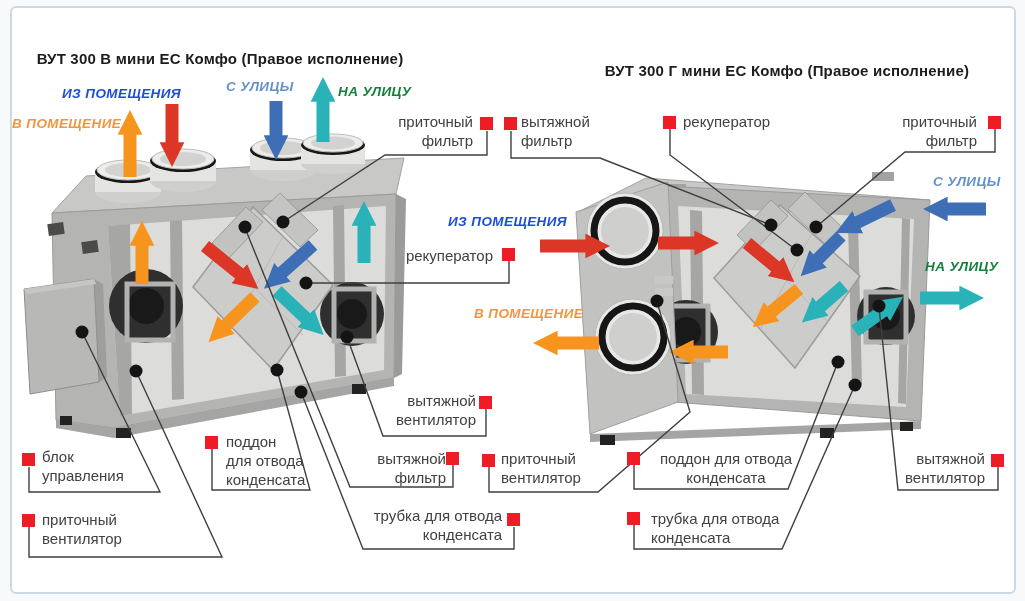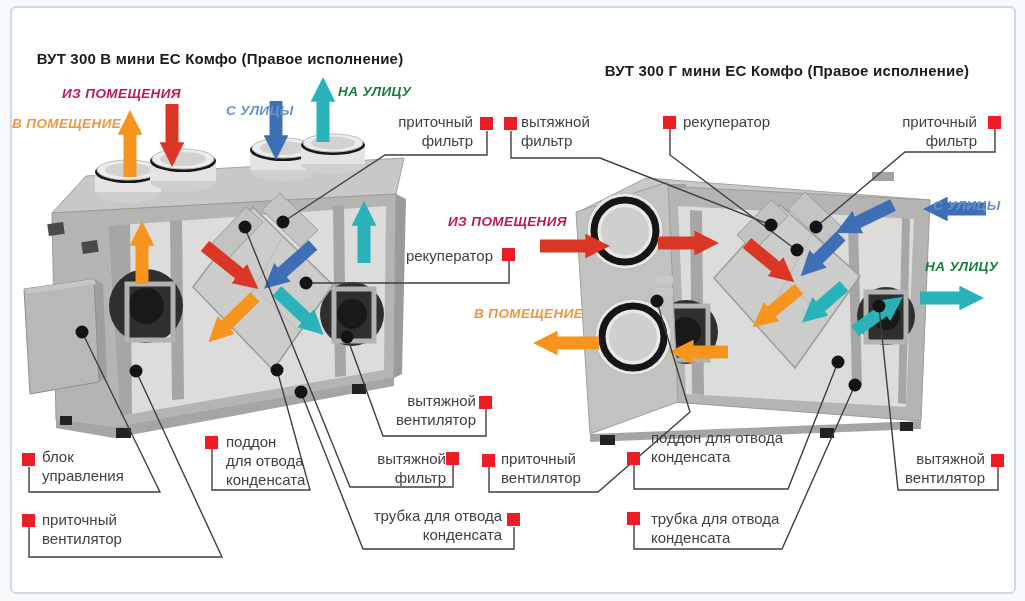--- a/index.html
+++ b/index.html
@@ -9,21 +9,21 @@
          background:#ffffff;border:2px solid #ccd9e3;border-radius:6px;}
   svg.canvas{position:absolute;left:0;top:0;z-index:1;}
   .title{position:absolute;z-index:3;font-weight:bold;font-size:15px;color:#1c1c1c;
          text-align:center;letter-spacing:.2px;margin-top:28px;}
   .callout{position:absolute;z-index:3;font-size:15px;line-height:1.27;color:#414042;
            white-space:pre-line;}
   .ra{text-align:right;}
   .sq{position:absolute;z-index:3;width:13px;height:13px;background:#ee1c24;}
   .flow{position:absolute;z-index:3;font-style:italic;font-weight:bold;
         font-size:13.5px;letter-spacing:.4px;white-space:nowrap;}
-  .f-red{color:#be185d;} .f-orange{color:#f2953f;} .f-blue{color:#6391cc;margin-top:24px;} .f-teal{color:#15803d;}
+  .f-red{color:#1d4ed8;} .f-orange{color:#f2953f;} .f-blue{color:#6391cc;} .f-teal{color:#15803d;}
   .ar{stroke-width:13;fill:none;stroke-linecap:butt;}
   .lead{stroke:#3f3f3f;stroke-width:1.4;fill:none;}
   .dot{fill:#141414;}
 </style>
 </head>
 <body>
 
 <div class="frame"></div>
 
 <svg class="canvas" width="1025" height="601" viewBox="0 0 1025 601">
@@ -271,21 +271,21 @@
 <span class="sq" style="left:663px;top:116px;"></span>
 
 <div class="callout ra" style="left:887px;top:112px;width:90px;">приточный
 фильтр</div>
 <span class="sq" style="left:988px;top:116px;"></span>
 
 <div class="callout" style="left:501px;top:449px;width:110px;">приточный
 вентилятор</div>
 <span class="sq" style="left:482px;top:454px;"></span>
 
-<div class="callout" style="left:651px;top:428px;width:150px;">поддон для отвода
+<div class="callout" style="left:651px;top:449px;width:150px;text-align:center;">поддон для отвода
 конденсата</div>
 <span class="sq" style="left:627px;top:452px;"></span>
 
 <div class="callout" style="left:651px;top:509px;width:150px;">трубка для отвода
 конденсата</div>
 <span class="sq" style="left:627px;top:512px;"></span>
 
 <div class="callout ra" style="left:880px;top:449px;width:105px;">вытяжной
 вентилятор</div>
 <span class="sq" style="left:991px;top:454px;"></span>

